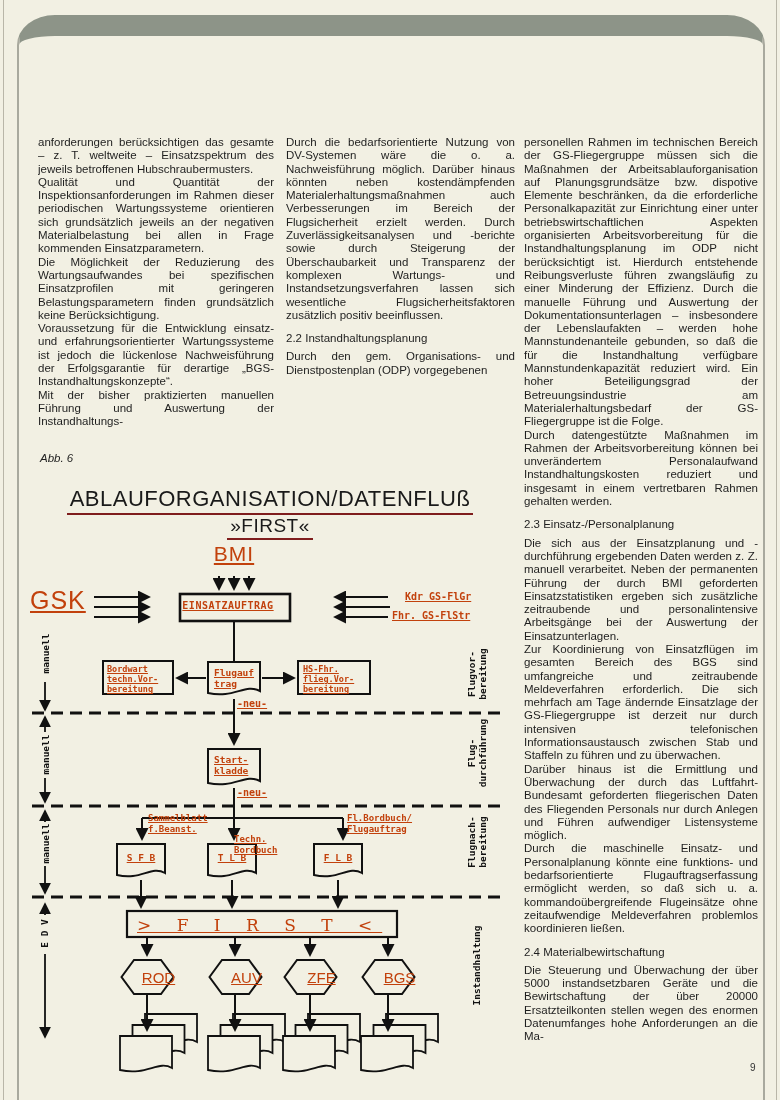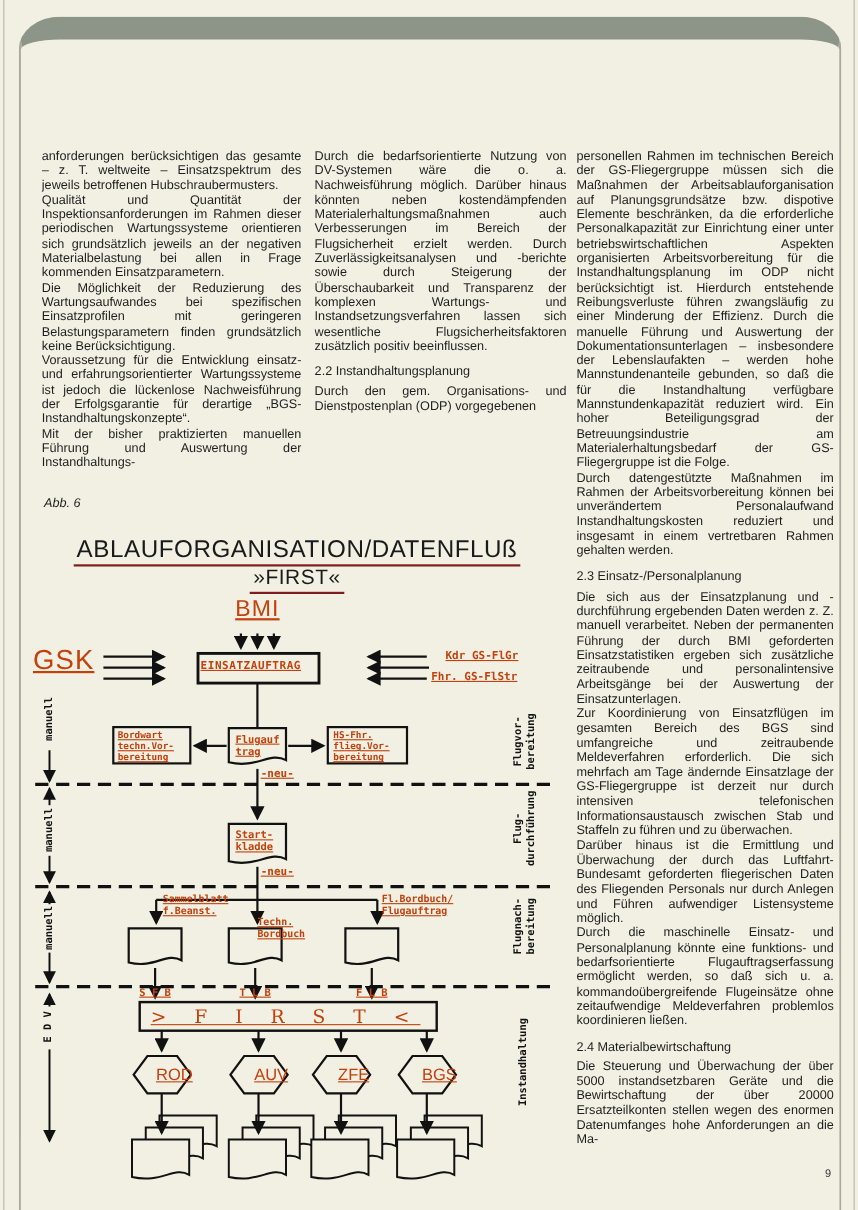--- a/index.html
+++ b/index.html
@@ -53,21 +53,21 @@
   .t-bordwart{left:77px;top:178px;font-size:8.5px;line-height:10.2px;}
   .t-hsfhr{left:273px;top:178px;font-size:8.5px;line-height:10.2px;}
   .t-flugauftrag{left:184px;top:181px;font-size:9.5px;line-height:11px;}
   .t-neu1{left:207px;top:212px;font-size:10px;}
   .t-startkladde{left:184px;top:268px;font-size:9.5px;line-height:11px;}
   .t-neu2{left:207px;top:301px;font-size:10px;}
   .t-lbl{font-size:9px;line-height:10.8px;}
   .t-sammelblatt{left:118px;top:327px;}
   .t-techn{left:204px;top:327px;margin-top:21px;}
   .t-flbordbuch{left:317px;top:327px;}
-  .t-doc{width:48px;text-align:center;font-size:9.5px;margin-top:45px;}
+  .t-doc{width:48px;text-align:center;font-size:9.5px;}
   .t-sfb{left:87px;top:366px;}
   .t-tlb{left:178px;top:366px;}
   .t-flb{left:284px;top:366px;}
   .t-first{
     left:97px;top:429px;width:322px;
     font-family:"DejaVu Serif",serif;font-weight:normal;
     font-size:17px;letter-spacing:10px;text-indent:10px;
   }
   .t-hex{width:73px;text-align:center;font-family:"Liberation Sans",sans-serif;font-weight:normal;font-size:15px;}
   .t-rod{left:92px;top:483px;}

